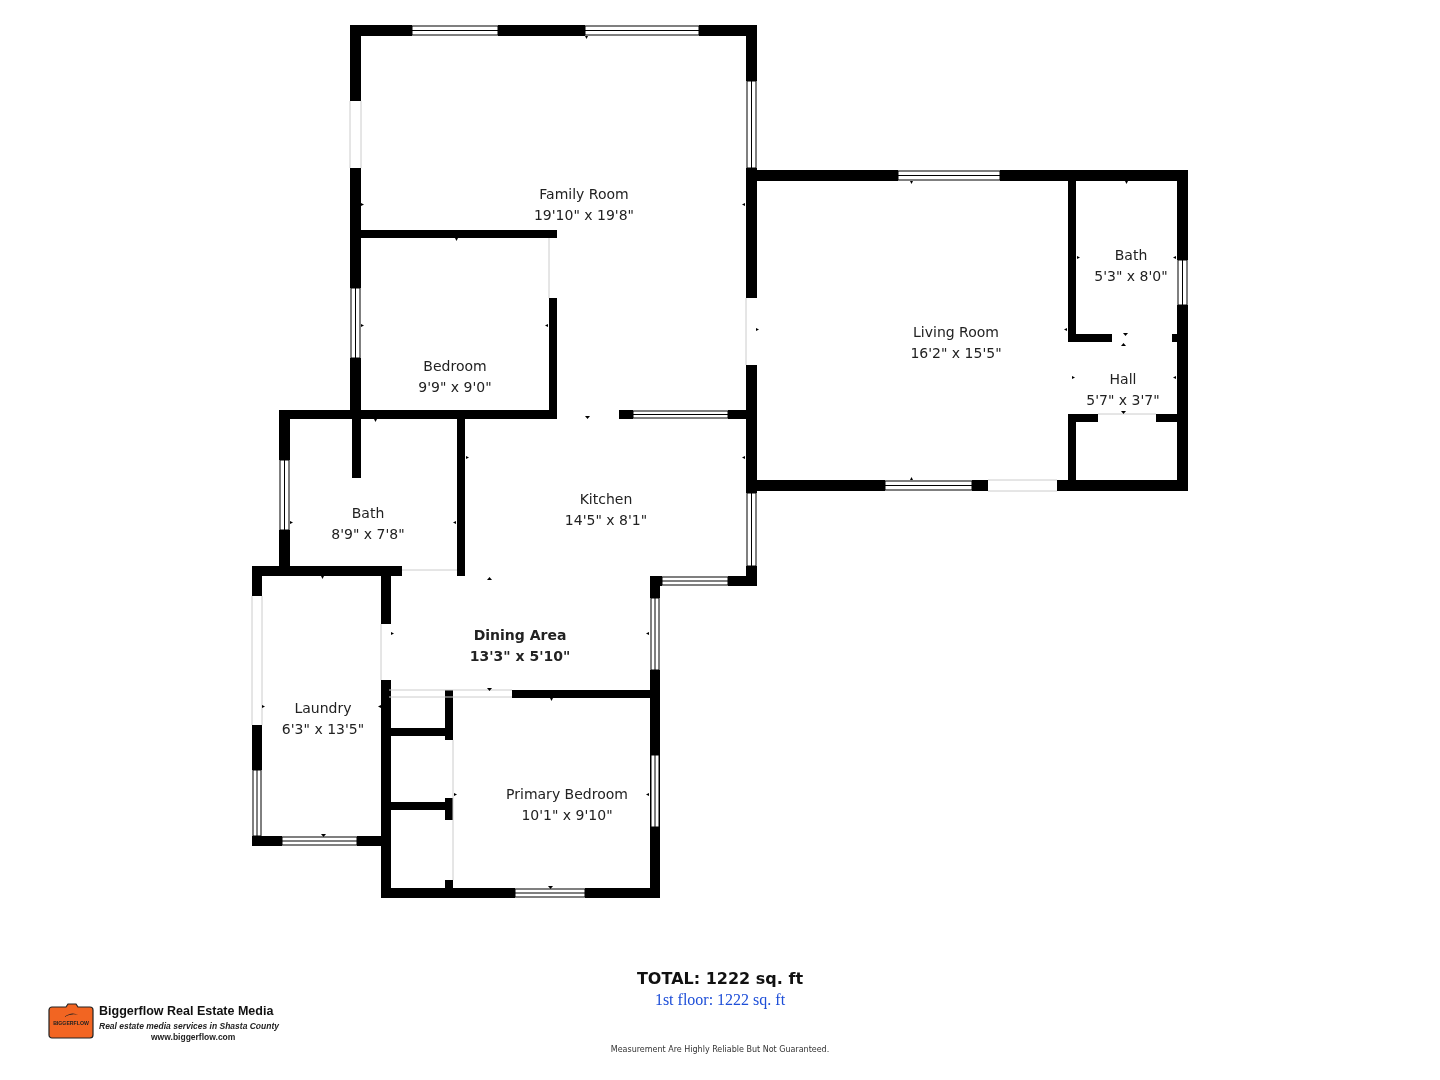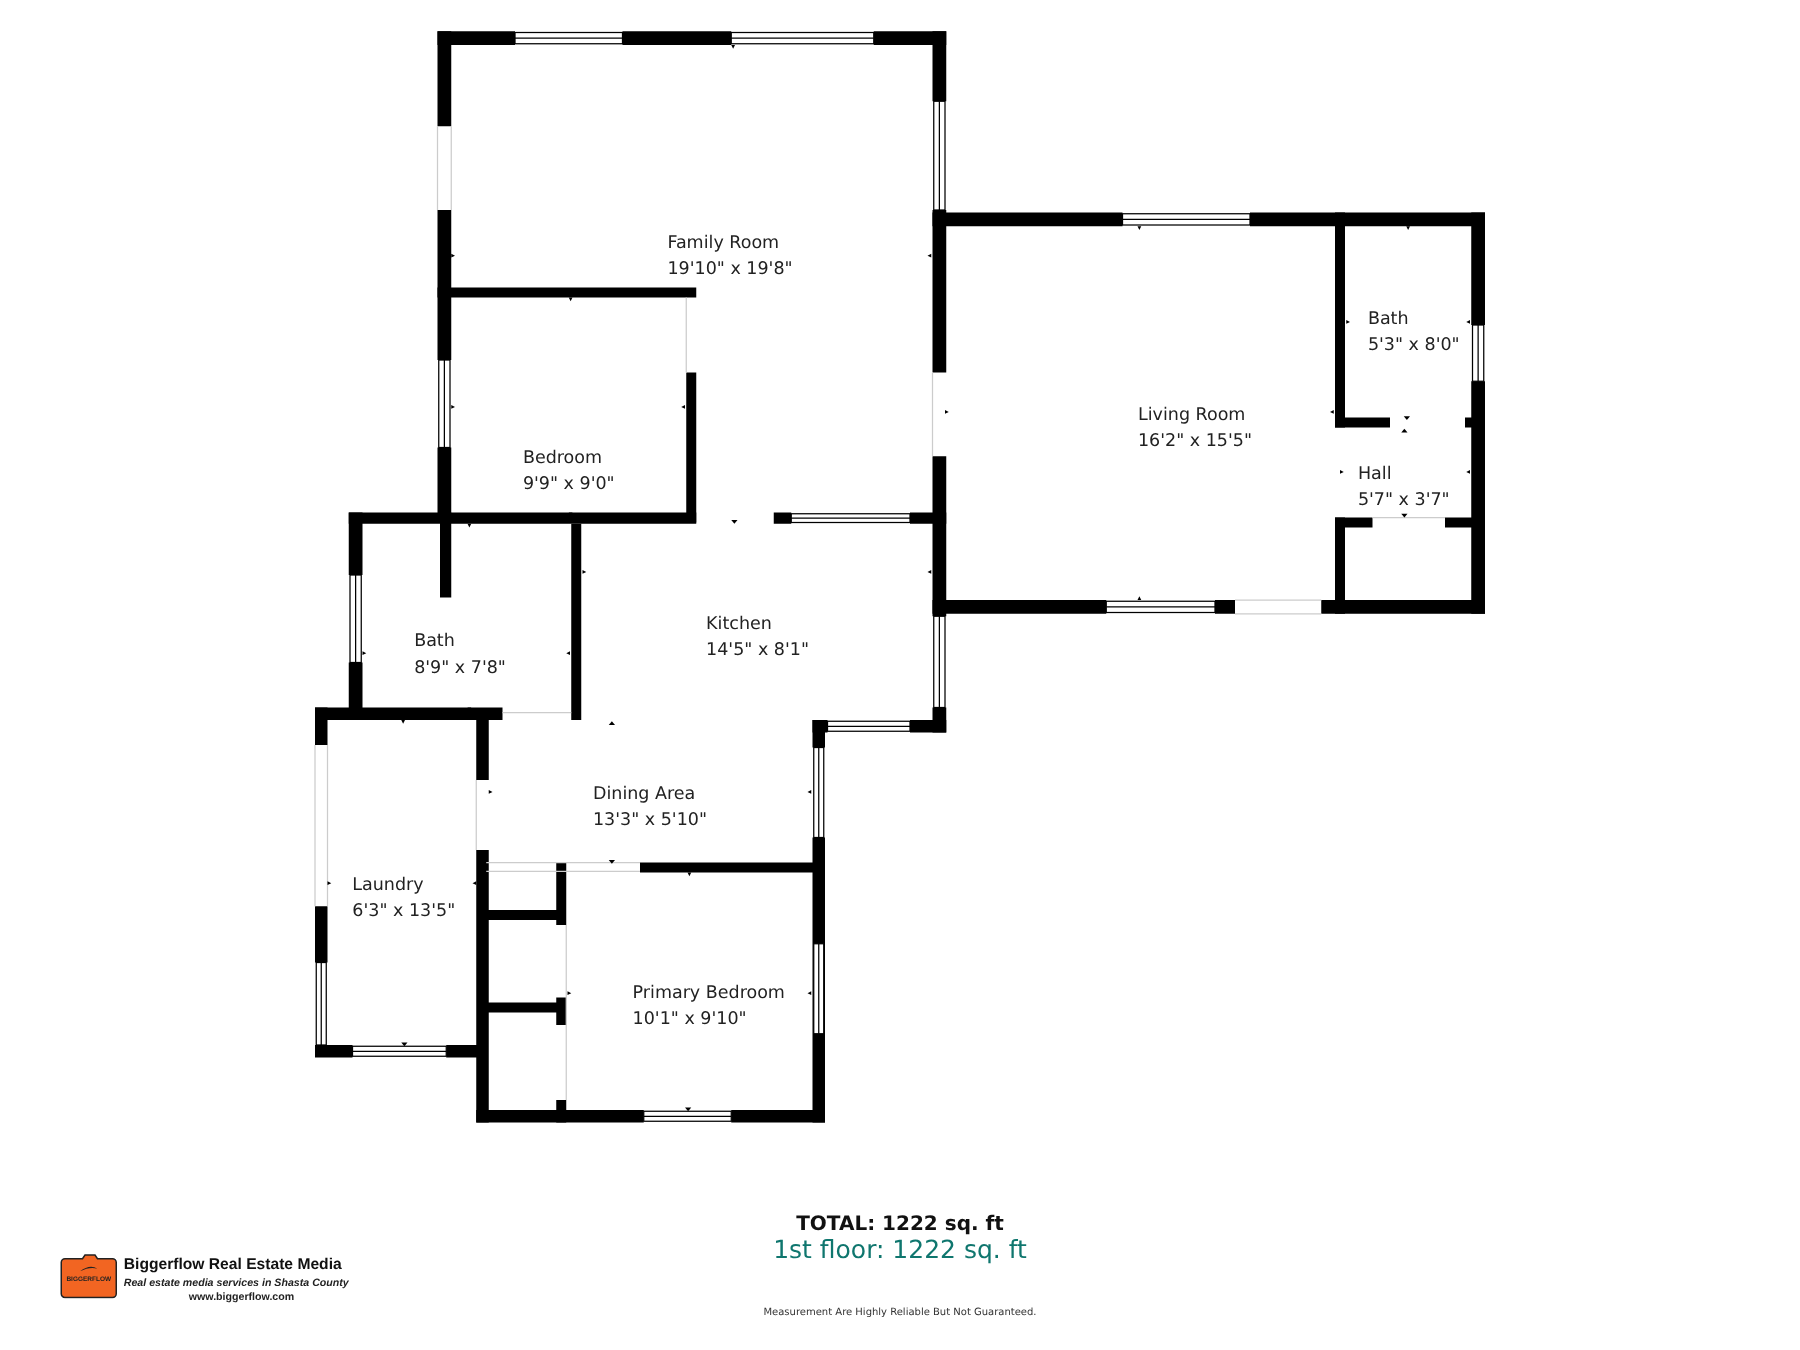--- a/index.html
+++ b/index.html
@@ -1,23 +1,23 @@
 <!DOCTYPE html>
 <html><head>
   <meta charset="utf-8">
   <style>
     html, body { margin: 0; padding: 0; background: #ffffff; }
     body { width: 1440px; height: 1080px; position: relative; overflow: hidden; font-family: "DejaVu Sans", sans-serif; color: #222; }
     #plan { position: absolute; left: 0; top: 0; width: 1440px; height: 960px; }
-    .room-label { position: absolute; transform: translateX(-50%); font-size: 14px; line-height: 21px; color: #222; white-space: nowrap; }
+    .room-label { position: absolute; transform: translateX(-50%); text-align: center; font-size: 14px; line-height: 21px; color: #222; white-space: nowrap; }
     .room-label .name { display: block; }
     .room-label .dim { display: block; }
     .summary { position: absolute; left: 520px; top: 968px; width: 400px; text-align: center; }
     .summary .total { font-size: 16px; font-weight: bold; line-height: 21px; color: #111; }
-    .summary .line { font-size: 20px; line-height: 21px; color: #0f766e; }
+    .summary .line { font-size: 16px; line-height: 21px; color: #1d4ed8; font-family: Liberation Serif, serif; }
     .disclaimer { position: absolute; left: 520px; top: 1045px; width: 400px; text-align: center; font-size: 8px; color: #333; }
     .brand { position: absolute; left: 48px; top: 1003px; width: 260px; height: 40px; }
     .brand .logo { position: absolute; left: 0; top: 0; width: 46px; height: 36px; }
     .brand .b-name { position: absolute; left: 51px; top: 1px; font-family: "Liberation Sans", sans-serif; font-weight: bold; font-size: 12.5px; color: #111; white-space: nowrap; }
     .brand .b-tag { position: absolute; left: 51px; top: 18px; font-family: "Liberation Sans", sans-serif; font-weight: bold; font-style: italic; font-size: 8.5px; color: #222; white-space: nowrap; }
     .brand .b-url { position: absolute; left: 103px; top: 29px; font-family: "Liberation Sans", sans-serif; font-weight: bold; font-size: 8.5px; color: #222; white-space: nowrap; }
   </style>
 </head>
 <body>
 
@@ -196,21 +196,21 @@
   <span class="dim">5'7" x 3'7"</span>
 </div>
 <div class="room-label" style="left:368px;top:503px;">
   <span class="name">Bath</span>
   <span class="dim">8'9" x 7'8"</span>
 </div>
 <div class="room-label" style="left:606px;top:489px;">
   <span class="name">Kitchen</span>
   <span class="dim">14'5" x 8'1"</span>
 </div>
-<div class="room-label" style="left:520px;top:625px;">
+<div class="room-label" style="left:520px;top:625px;font-weight:bold;">
   <span class="name">Dining Area</span>
   <span class="dim">13'3" x 5'10"</span>
 </div>
 <div class="room-label" style="left:323px;top:698px;">
   <span class="name">Laundry</span>
   <span class="dim">6'3" x 13'5"</span>
 </div>
 <div class="room-label" style="left:551px;top:784px;margin-left:16px;">
   <span class="name">Primary Bedroom</span>
   <span class="dim">10'1" x 9'10"</span>

